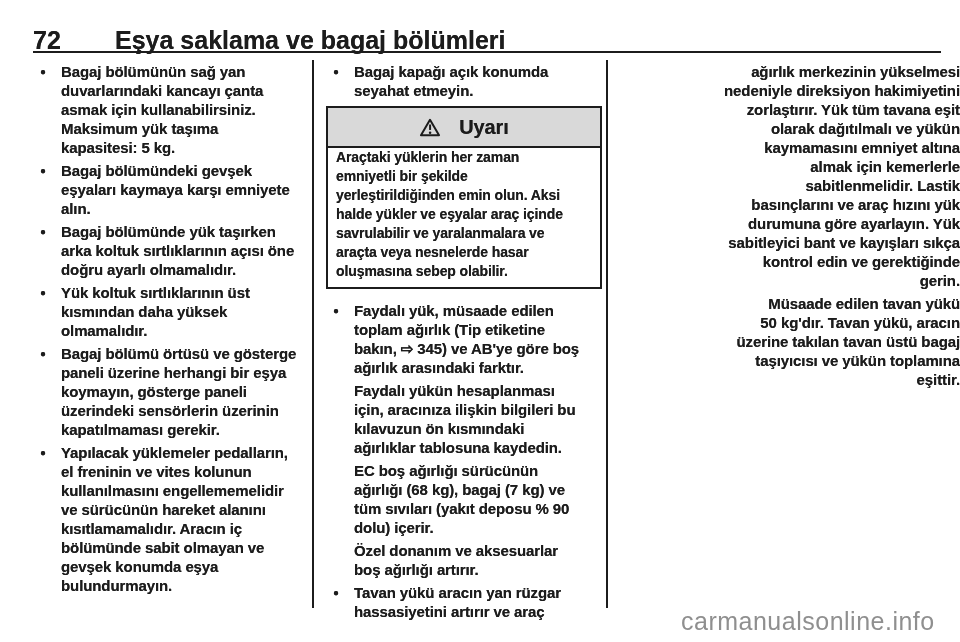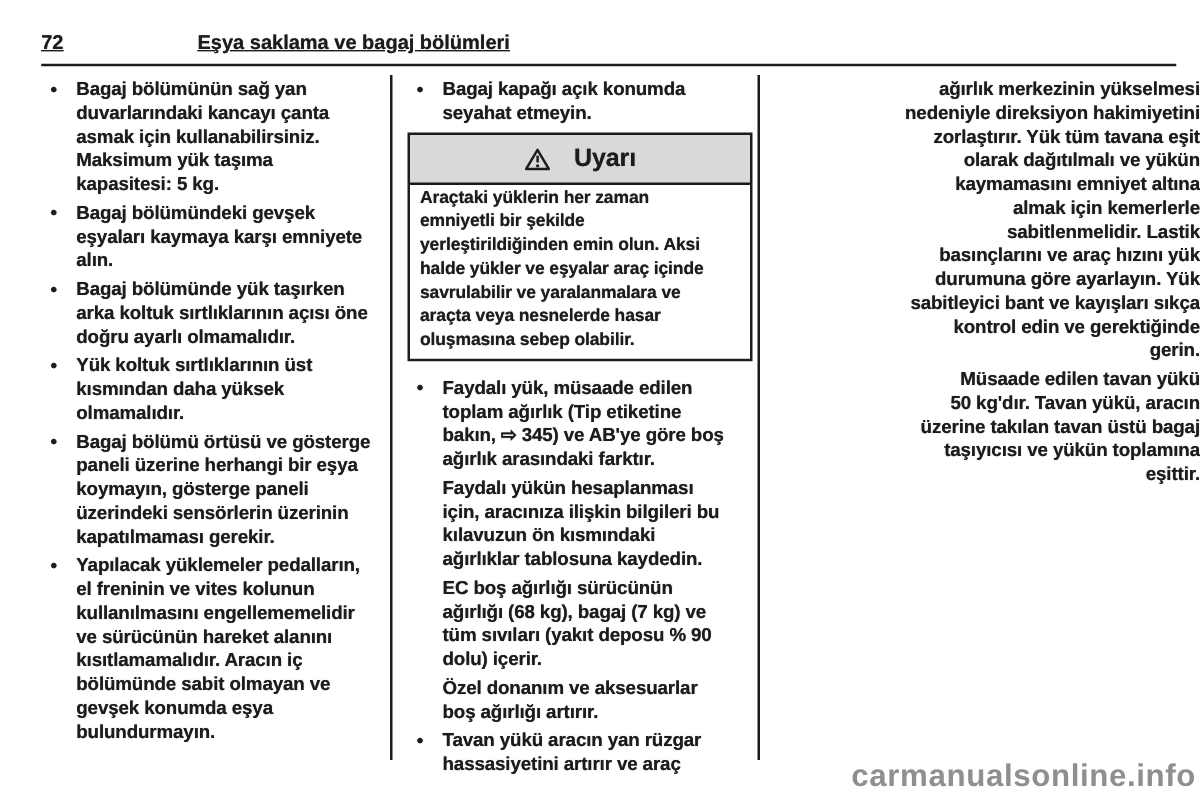--- a/index.html
+++ b/index.html
@@ -3,26 +3,25 @@
 <meta charset="utf-8">
 <style>
   html,body{margin:0;padding:0;}
   body{
     width:960px;height:642px;background:#ffffff;
     font-family:"Liberation Sans",sans-serif;
     position:relative;overflow:hidden;
   }
   .page{position:absolute;inset:0;color:#1c1c1c;}
   .hdr-num,.hdr-title{
-    position:absolute;top:26px;font-size:16px;font-weight:700;
+    position:absolute;top:26px;font-size:25px;font-weight:700;
     text-shadow:0 0 .6px rgba(28,28,28,.85);
-    text-decoration:underline;
   }
   .hdr-num{left:33px;}
-  .hdr-title{left:115px;margin-left:43px;}
+  .hdr-title{left:115px;}
   .hdr-rule{position:absolute;top:51px;left:33px;width:908px;height:2px;background:#1c1c1c;}
   .col{
     position:absolute;top:62px;font-size:15px;font-weight:700;line-height:19px;
     letter-spacing:-0.1px;text-shadow:0 0 .6px rgba(28,28,28,.8);
   }
   .col1{left:33px;width:272px;}
   .col2{left:326px;width:276px;}
   .col3{left:648px;width:312px;text-align:right;}
   .vdiv{position:absolute;top:60px;height:548px;width:2px;background:#1c1c1c;}
   .d1{left:312px;}
@@ -33,21 +32,21 @@
   .ind{margin-left:28px;margin-bottom:4px;white-space:pre-line;}
   .warnbox{margin:6px 0 12px 0;border:2px solid #1c1c1c;background:#fff;}
   .warnhead{
     height:38px;background:#d9d9d9;border-bottom:2px solid #1c1c1c;
     display:flex;align-items:center;justify-content:center;gap:18px;
     font-size:20px;font-weight:700;
   }
   .warnbody{padding:0 8px 6px;font-size:14px;line-height:19px;white-space:pre-line;}
   .warn-svg{display:block;}
   .watermark{
-    position:absolute;left:681px;top:607px;font-size:25px;font-weight:700;
+    position:absolute;left:681px;top:607px;font-size:25px;font-weight:400;
     color:#8f8f8f;letter-spacing:.5px;text-shadow:none;
   }
 </style>
 </head>
 <body>
 
 <div class="page">
 
   <span class="hdr-num">72</span>
   <span class="hdr-title">Eşya saklama ve bagaj bölümleri</span>

